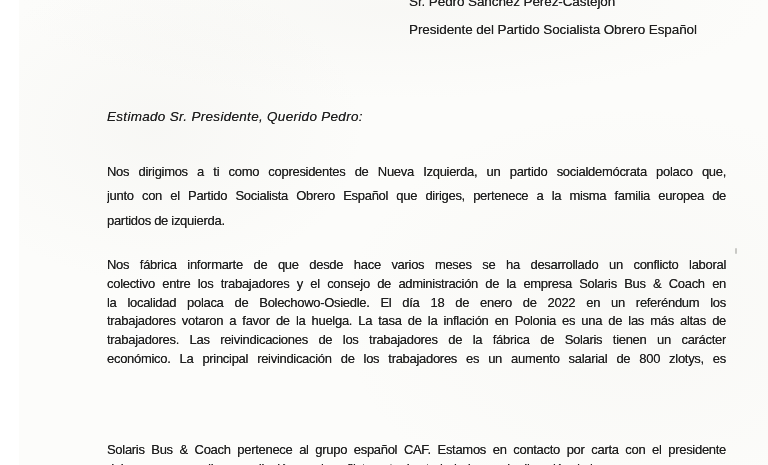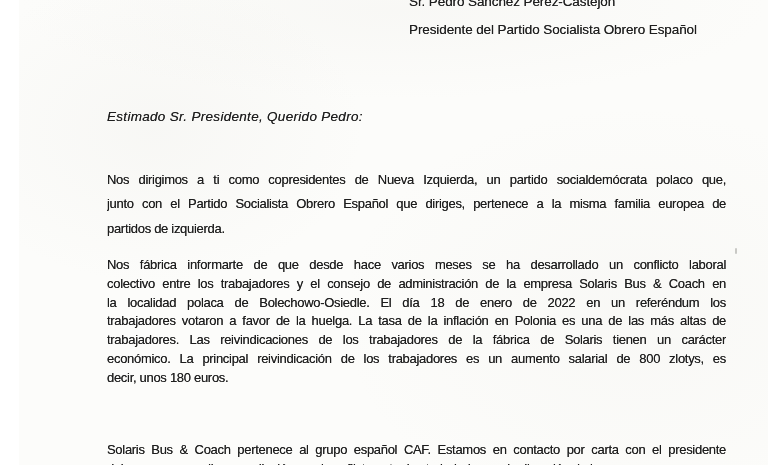--- a/index.html
+++ b/index.html
@@ -34,21 +34,21 @@
   }
 
   
   .para { left: 88px; width: 619px; font-size: 13px; letter-spacing: -0.3px; }
   .para .tline {
     text-align: justify; text-align-last: justify;
     height: var(--lh); line-height: var(--lh); overflow: hidden;
   }
   .para .tline.last { text-align-last: left; }
 
-  .para-1 { top: 168px; --lh: 24.3px; }
+  .para-1 { top: 160px; --lh: 24.3px; }
   .para-2 { top: 256px; --lh: 18.8px; }
   .para-3 { top: 441px; --lh: 18.8px; }
 
   
   .artifact {
     left: 716px; top: 248px; width: 2px; height: 6px;
     background: rgba(110,108,104,0.35); border-radius: 1px;
   }
 </style>
 </head>
@@ -69,21 +69,20 @@
       <div class="tline last">partidos de izquierda.</div>
     </div>
 
   <div class="block para para-2 scan-text">
       <div class="tline">Nos fábrica informarte de que desde hace varios meses se ha desarrollado un conflicto laboral</div>
       <div class="tline">colectivo entre los trabajadores y el consejo de administración de la empresa Solaris Bus &amp; Coach en</div>
       <div class="tline">la localidad polaca de Bolechowo-Osiedle. El día 18 de enero de 2022 en un referéndum los</div>
       <div class="tline">trabajadores votaron a favor de la huelga. La tasa de la inflación en Polonia es una de las más altas de</div>
       <div class="tline">trabajadores. Las reivindicaciones de los trabajadores de la fábrica de Solaris tienen un carácter</div>
       <div class="tline">económico. La principal reivindicación de los trabajadores es un aumento salarial de 800 zlotys, es</div>
-      <div class="tline last">decir, unos 180 euros.</div>
     </div>
 
   <div class="block para para-3 scan-text">
       <div class="tline">Solaris Bus &amp; Coach pertenece al grupo español CAF. Estamos en contacto por carta con el presidente</div>
       <div class="tline last">del grupo para pedir su mediación en el conflicto entre los trabajadores y la dirección de la empresa</div>
     </div>
 
   <div class="block artifact"></div>
 
 </div>

